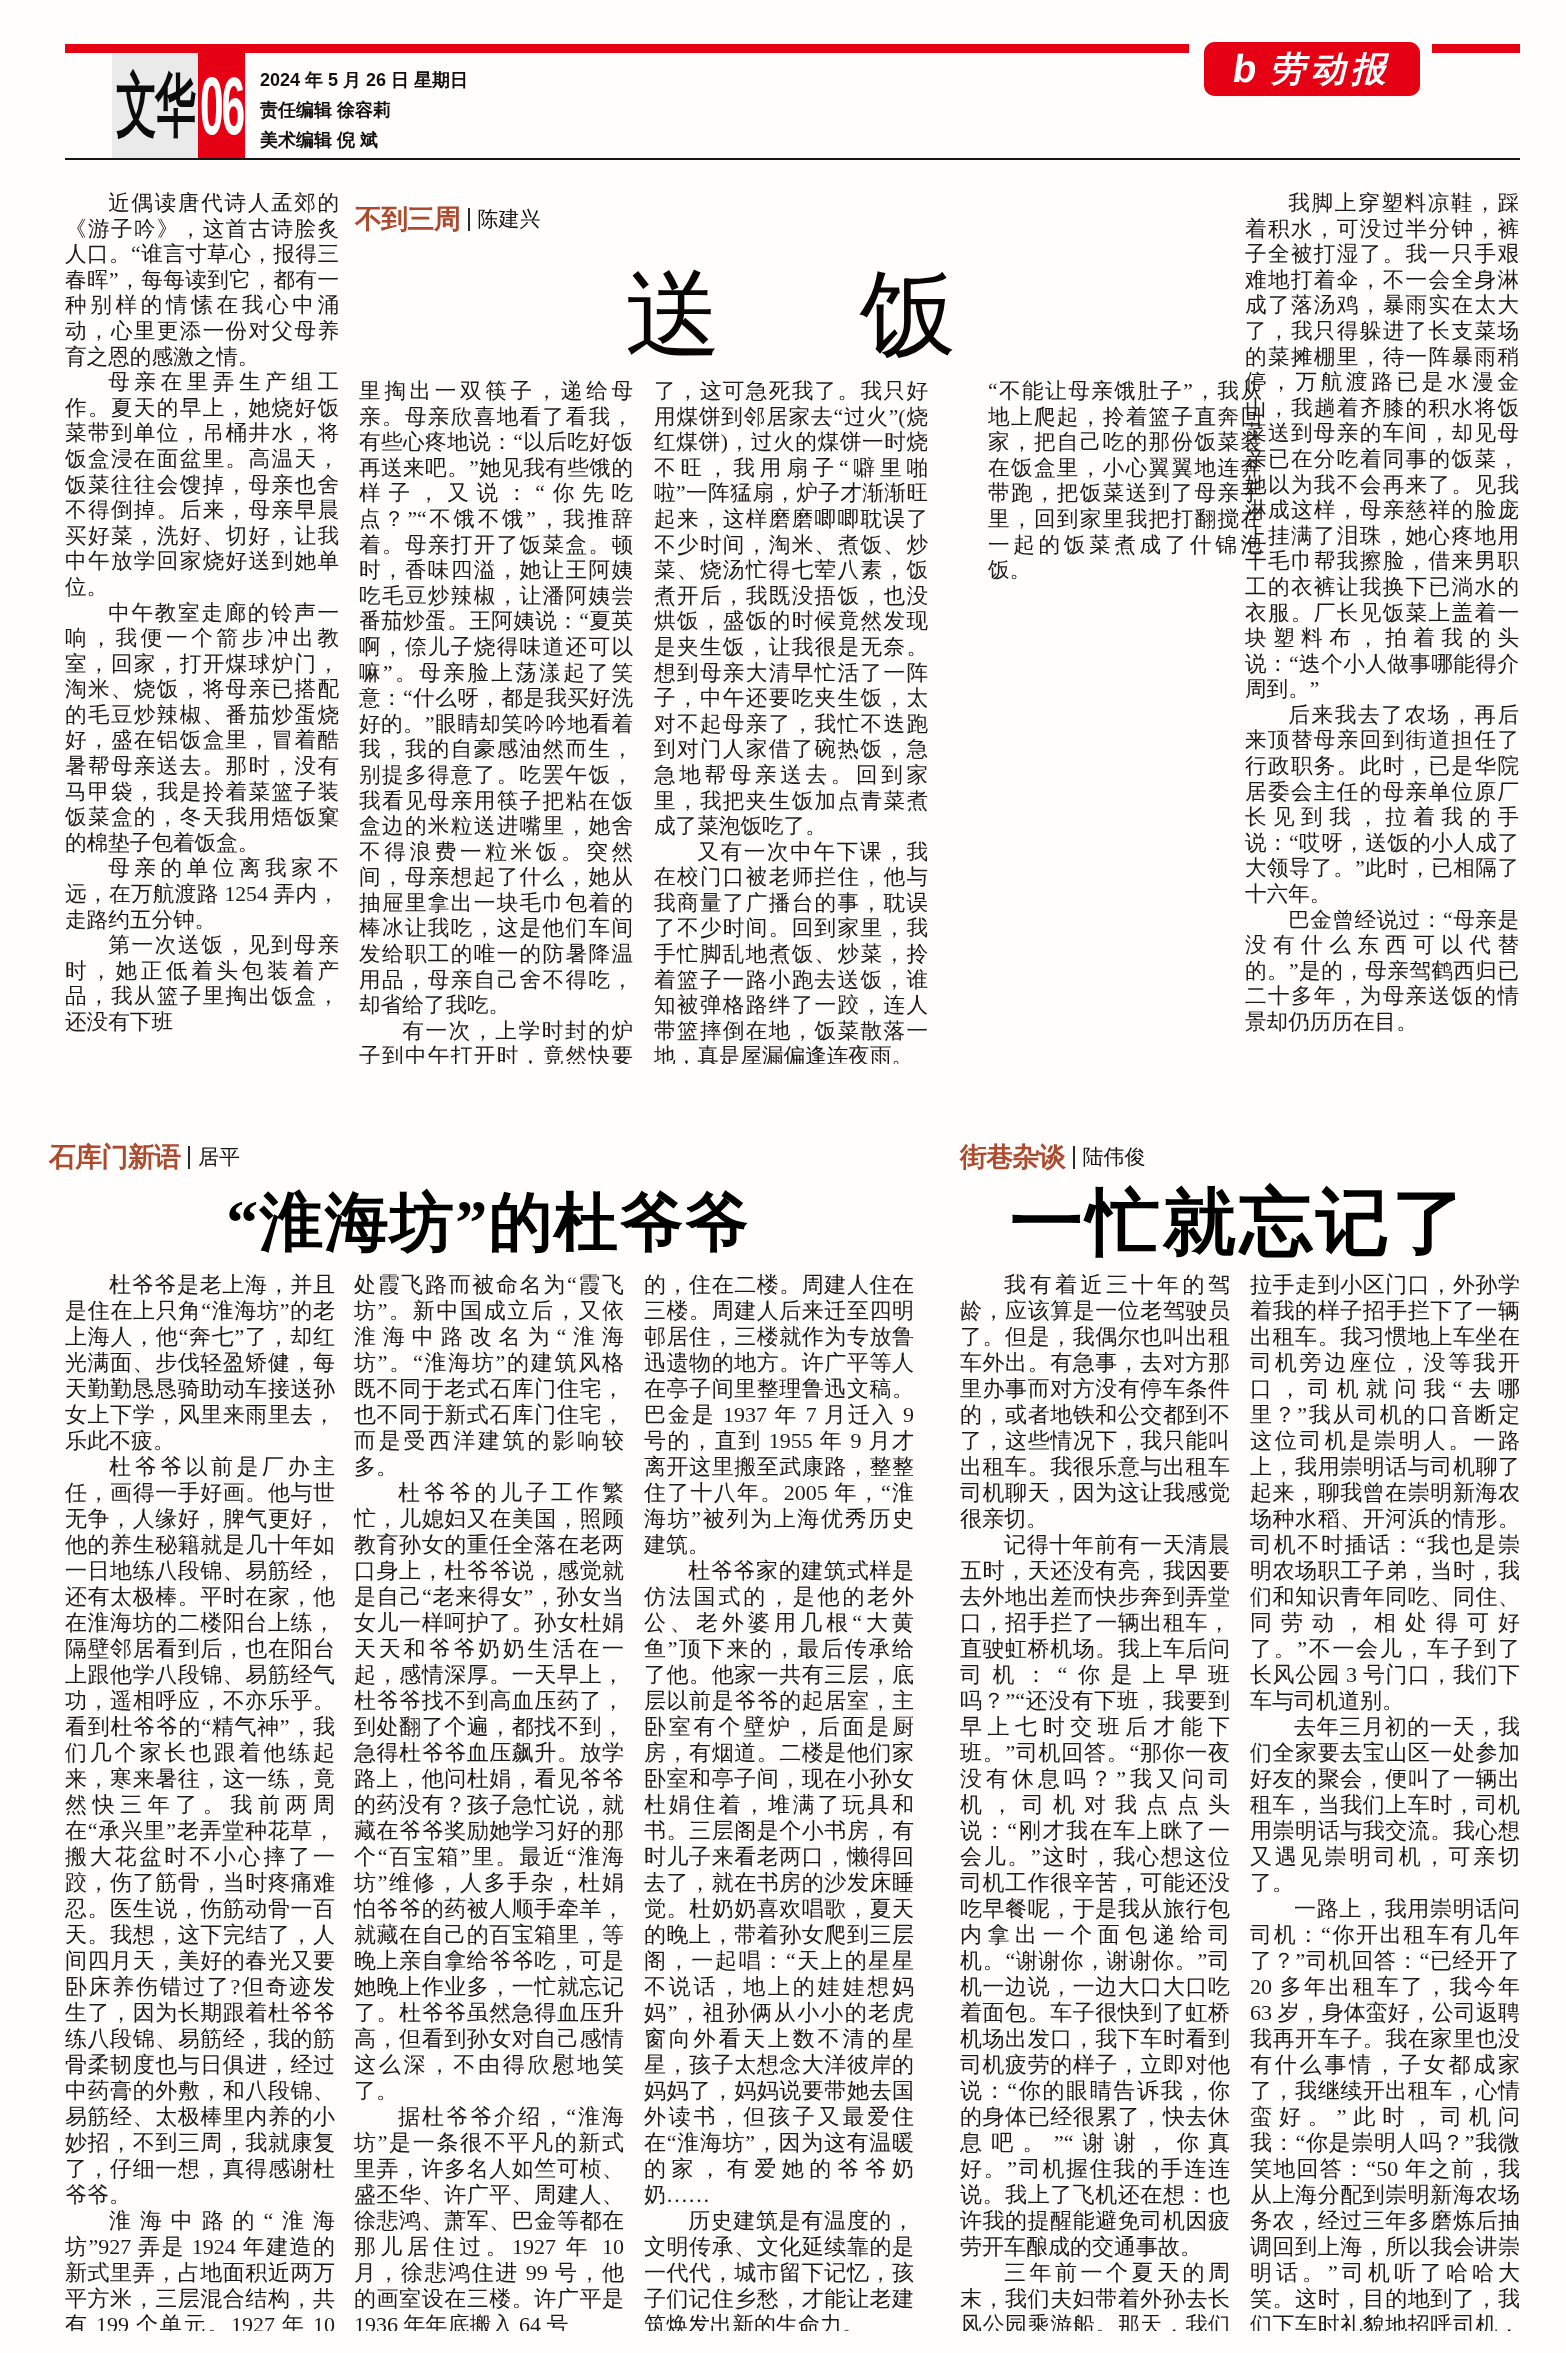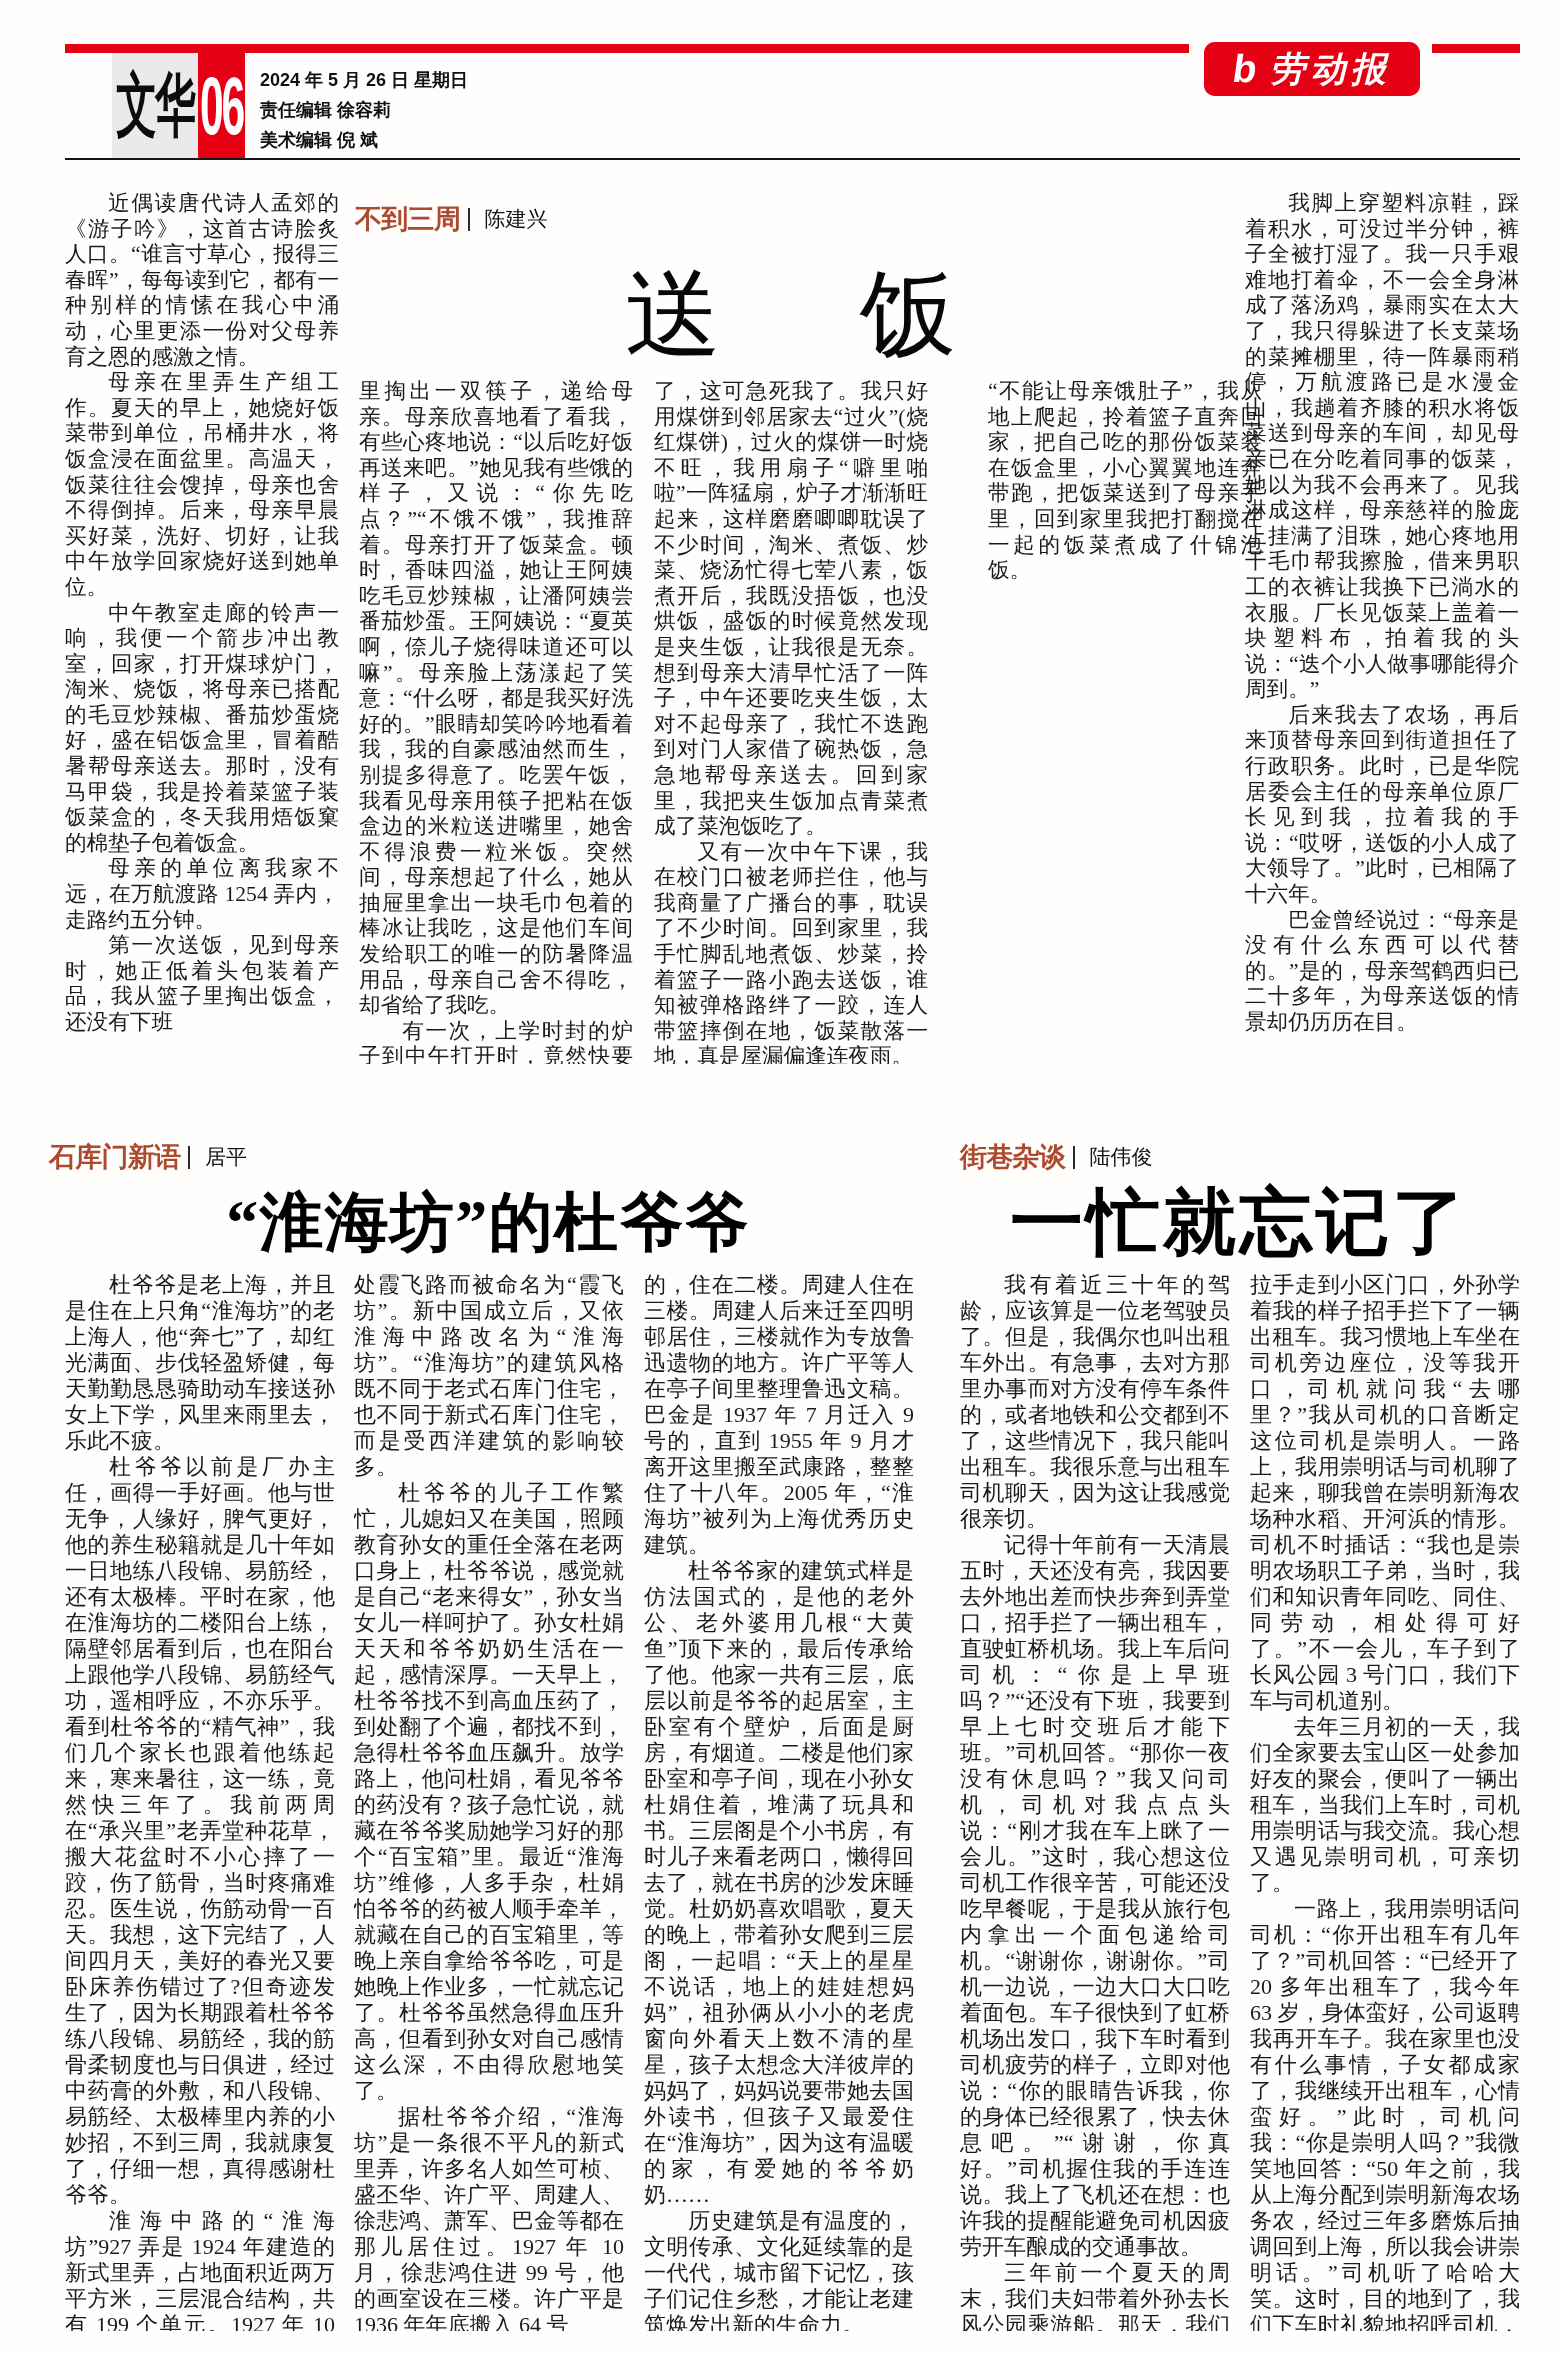--- a/index.html
+++ b/index.html
@@ -25,21 +25,21 @@
     position:absolute; left:1204px; top:42px; width:216px; height:54px; background:#e60013; border-radius:10.8px;
     display:flex; align-items:center; justify-content:center; gap:13.5px;
   }
   .logo-b { color:#fff; font-family:"Liberation Sans",sans-serif; font-size:39px; font-weight:800; transform:skewX(-8deg); }
   .logo-text { color:#fff; font-size:35px; font-weight:700; font-style:italic; letter-spacing:5.4px;text-align:center; }
   .header-rule { position:absolute; left:65px; top:158px; width:1455px; height:2px; background:#161616; }
 
   
   .kicker-row { position:absolute; display:flex; align-items:center; white-space:nowrap; }
   .kicker { font-size:27px; font-weight:700; color:#ad4a2e; letter-spacing:-0.7px; }
-  .kicker-author { font-size:21px; font-weight:400; color:#141414; border-left:2px solid #2a2a2a; padding-left:15px; margin-left:7.4px; line-height:23px; }
+  .kicker-author { font-size:21px; font-weight:400; color:#141414; border-left:2px solid #2a2a2a; padding-left:8px; margin-left:7.4px; line-height:23px; }
 
   .main-title {
     position:absolute; left:359px; top:251px; width:863px; text-align:center;
     font-size:96px; font-weight:400; color:#070707; letter-spacing:1.45em; text-indent:1.45em; white-space:nowrap;
   }
   .sub-title { position:absolute; text-align:center; font-weight:700; color:#000; white-space:nowrap; }
   .left-title  { left:63px;  top:1179px; width:850px; font-size:64px; letter-spacing:1.3px; }
   .right-title { left:960px; top:1174px; width:559px;  font-size:73px; letter-spacing:3.4px; }
 
   

